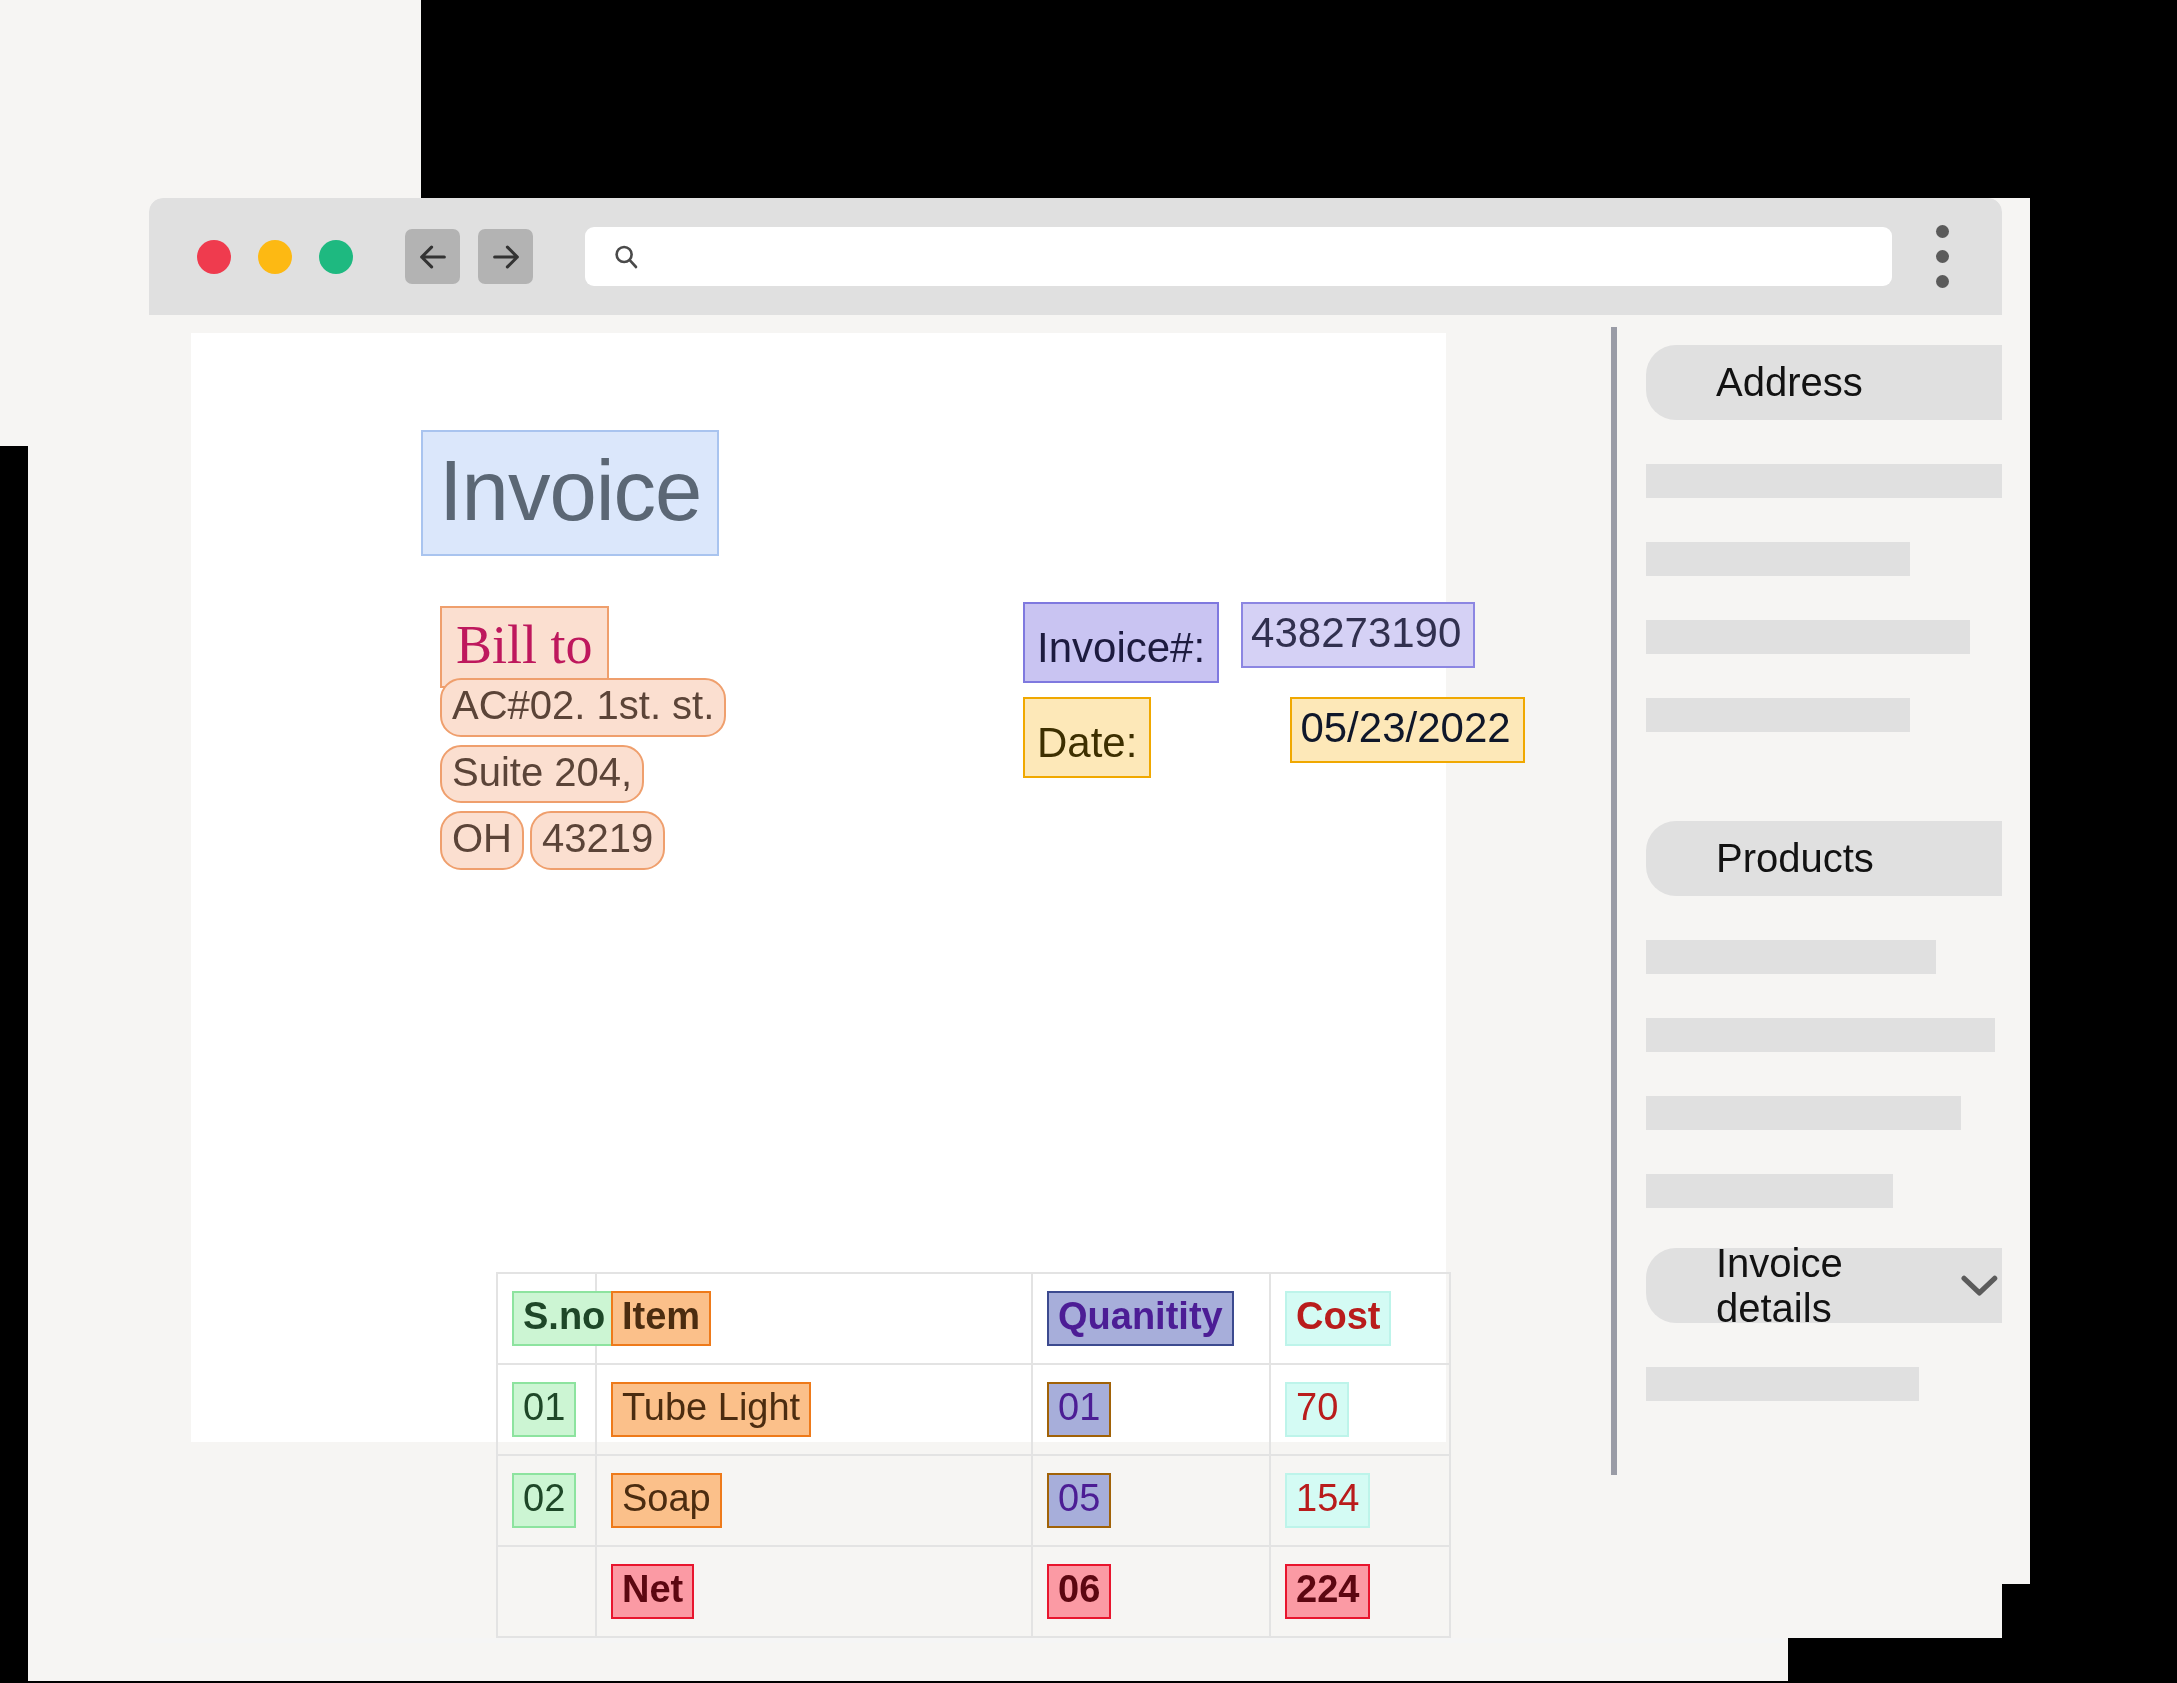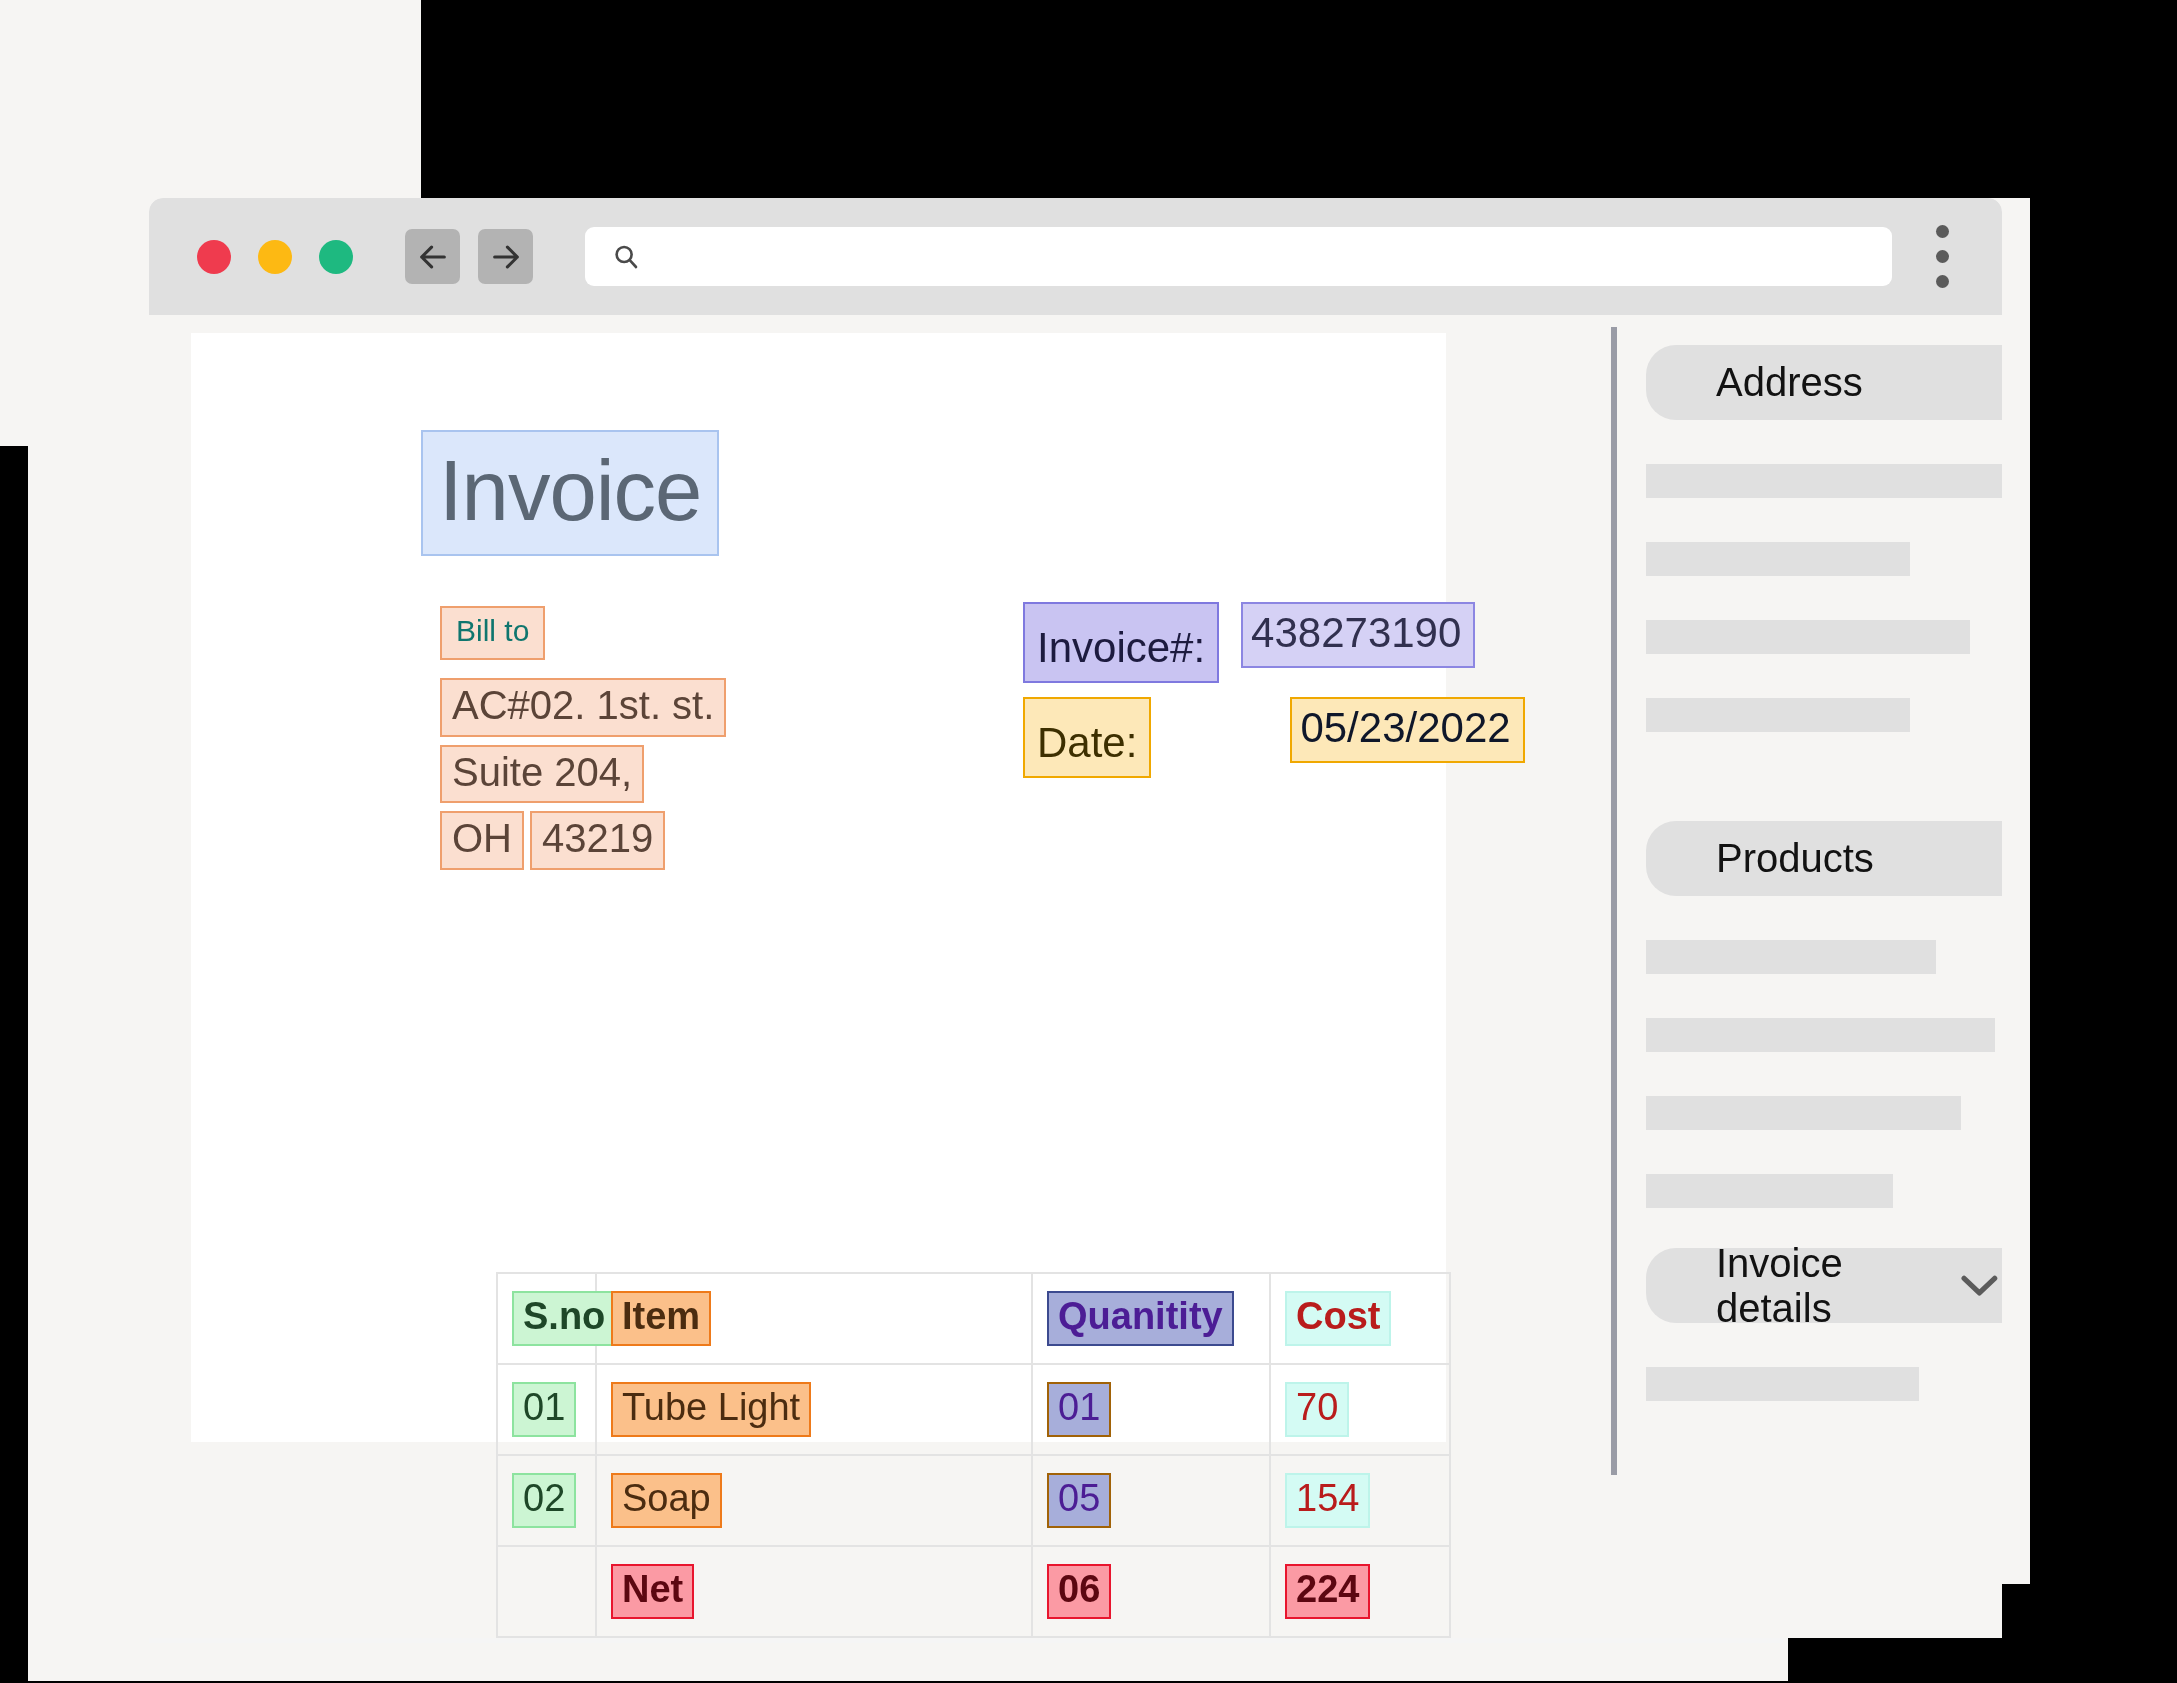--- a/index.html
+++ b/index.html
@@ -149,20 +149,21 @@
     width: 6px;
     height: 1148px;
     background: #9a9ca6;
   }
 
   
   .hl {
     display: inline-block;
     box-sizing: border-box;
     line-height: 1.04;
+    border-radius: 21px;
   }
 
   .inv-title {
     position: absolute;
     left: 230px;
     top: 97px;
     padding: 10px 16px 14px 16px;
     background: #dbe7fb;
     border: 2px solid #a9c4ef;
     font-size: 85px;
@@ -171,22 +172,23 @@
     letter-spacing: -1px;
   }
 
   .billto {
     position: absolute;
     left: 249px;
     top: 273px;
     padding: 6px 14px 10px 14px;
     background: #fbdfd0;
     border: 2px solid #ef9f6d;
-    font-size: 30px;
-    color: #0f766e;
+    font-size: 54px;
+    color: #be185d;
+    font-family: Liberation Serif, serif;
   }
 
   .addr {
     position: absolute;
     left: 249px;
     top: 345px;
     font-size: 40px;
     color: #5b4438;
   }
   .addr .line { margin-bottom: 8px; display: block; }

